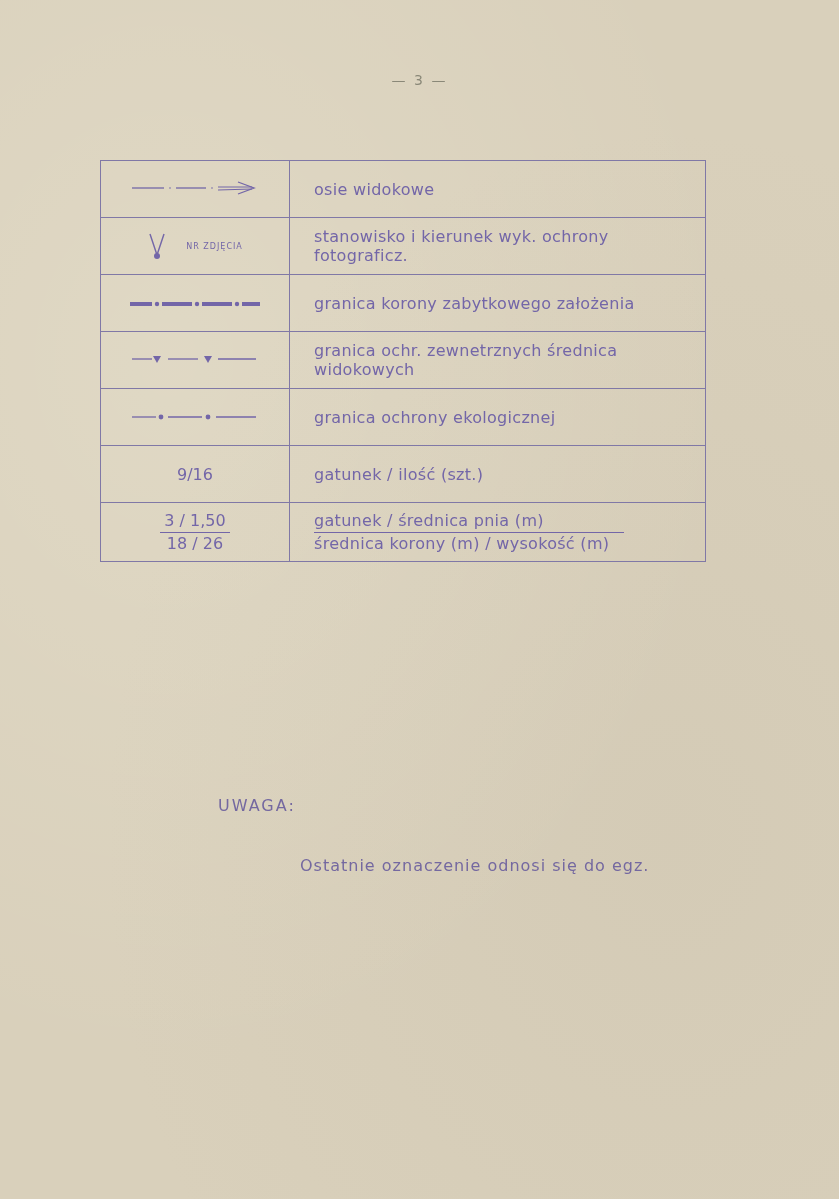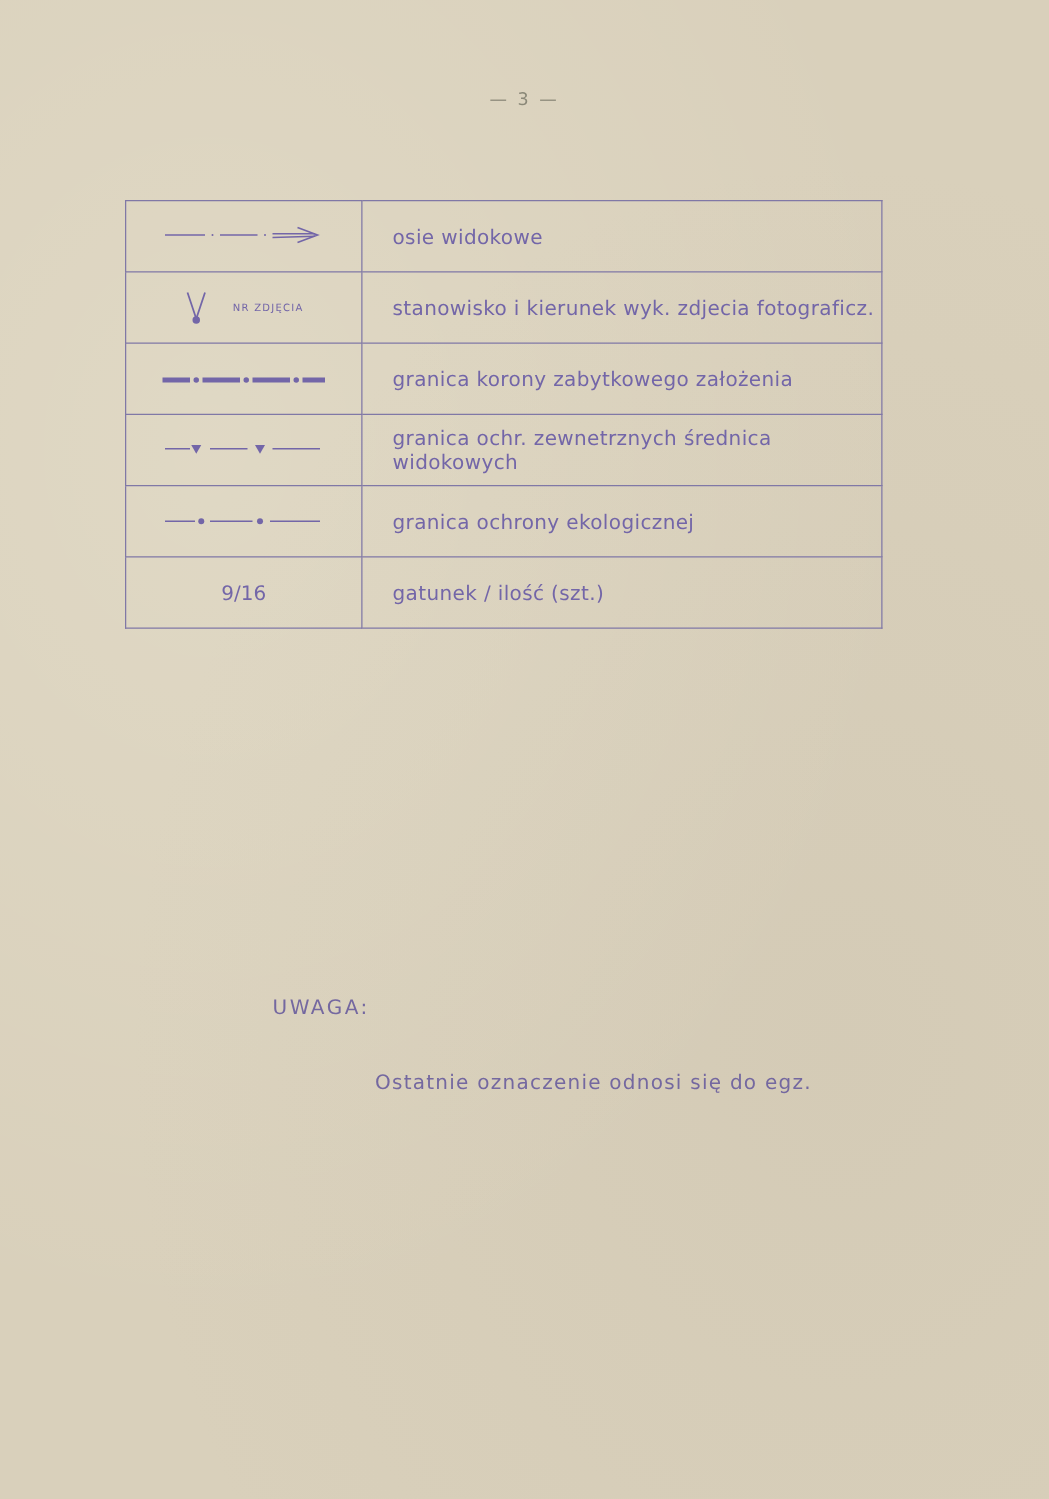--- a/index.html
+++ b/index.html
@@ -63,21 +63,21 @@
   </tr>
   <tr>
     <td class="sym">
       <svg width="20" height="28" viewBox="0 0 20 28" style="vertical-align:middle">
         <line x1="3" y1="2" x2="10" y2="23" stroke="#7366a8" stroke-width="1.4"></line>
         <line x1="17" y1="2" x2="10" y2="23" stroke="#7366a8" stroke-width="1.4"></line>
         <circle cx="10" cy="24" r="3" fill="#7366a8"></circle>
       </svg>
       <span class="small">NR ZDJĘCIA</span>
     </td>
-    <td class="desc">stanowisko i kierunek wyk. zdjecia fotograficz.</td>
+    <td class="desc">stanowisko i kierunek wyk. ochrony fotograficz.</td>
   </tr>
   <tr>
     <td class="sym">
       <svg width="134" height="10" viewBox="0 0 134 10">
         <rect x="2" y="3" width="22" height="4" fill="#7366a8"></rect>
         <circle cx="29" cy="5" r="2.2" fill="#7366a8"></circle>
         <rect x="34" y="3" width="30" height="4" fill="#7366a8"></rect>
         <circle cx="69" cy="5" r="2.2" fill="#7366a8"></circle>
         <rect x="74" y="3" width="30" height="4" fill="#7366a8"></rect>
         <circle cx="109" cy="5" r="2.2" fill="#7366a8"></circle>
@@ -109,19 +109,31 @@
       </svg>
     </td>
     <td class="desc">granica ochrony ekologicznej</td>
   </tr>
   <tr>
     <td class="sym">
       <span class="symtext">9/16</span>
     </td>
     <td class="desc">gatunek / ilość (szt.)</td>
   </tr>
+  <tr>
+    <td class="sym" style="height:58px">
+      <div class="frac">
+        <div class="top">3 / 1,50</div>
+        <div>18 / 26</div>
+      </div>
+    </td>
+    <td class="desc desc2">
+      <div><span class="l1">gatunek / średnica pnia (m)</span></div>
+      <div class="l2">średnica korony (m) / wysokość (m)</div>
+    </td>
+  </tr>
 </tbody>
   </table>
 
 <div class="note-title">UWAGA:</div>
 <div class="note-body">
   <div>Ostatnie oznaczenie odnosi się do egz.</div>
 </div>
 
 </body></html>

